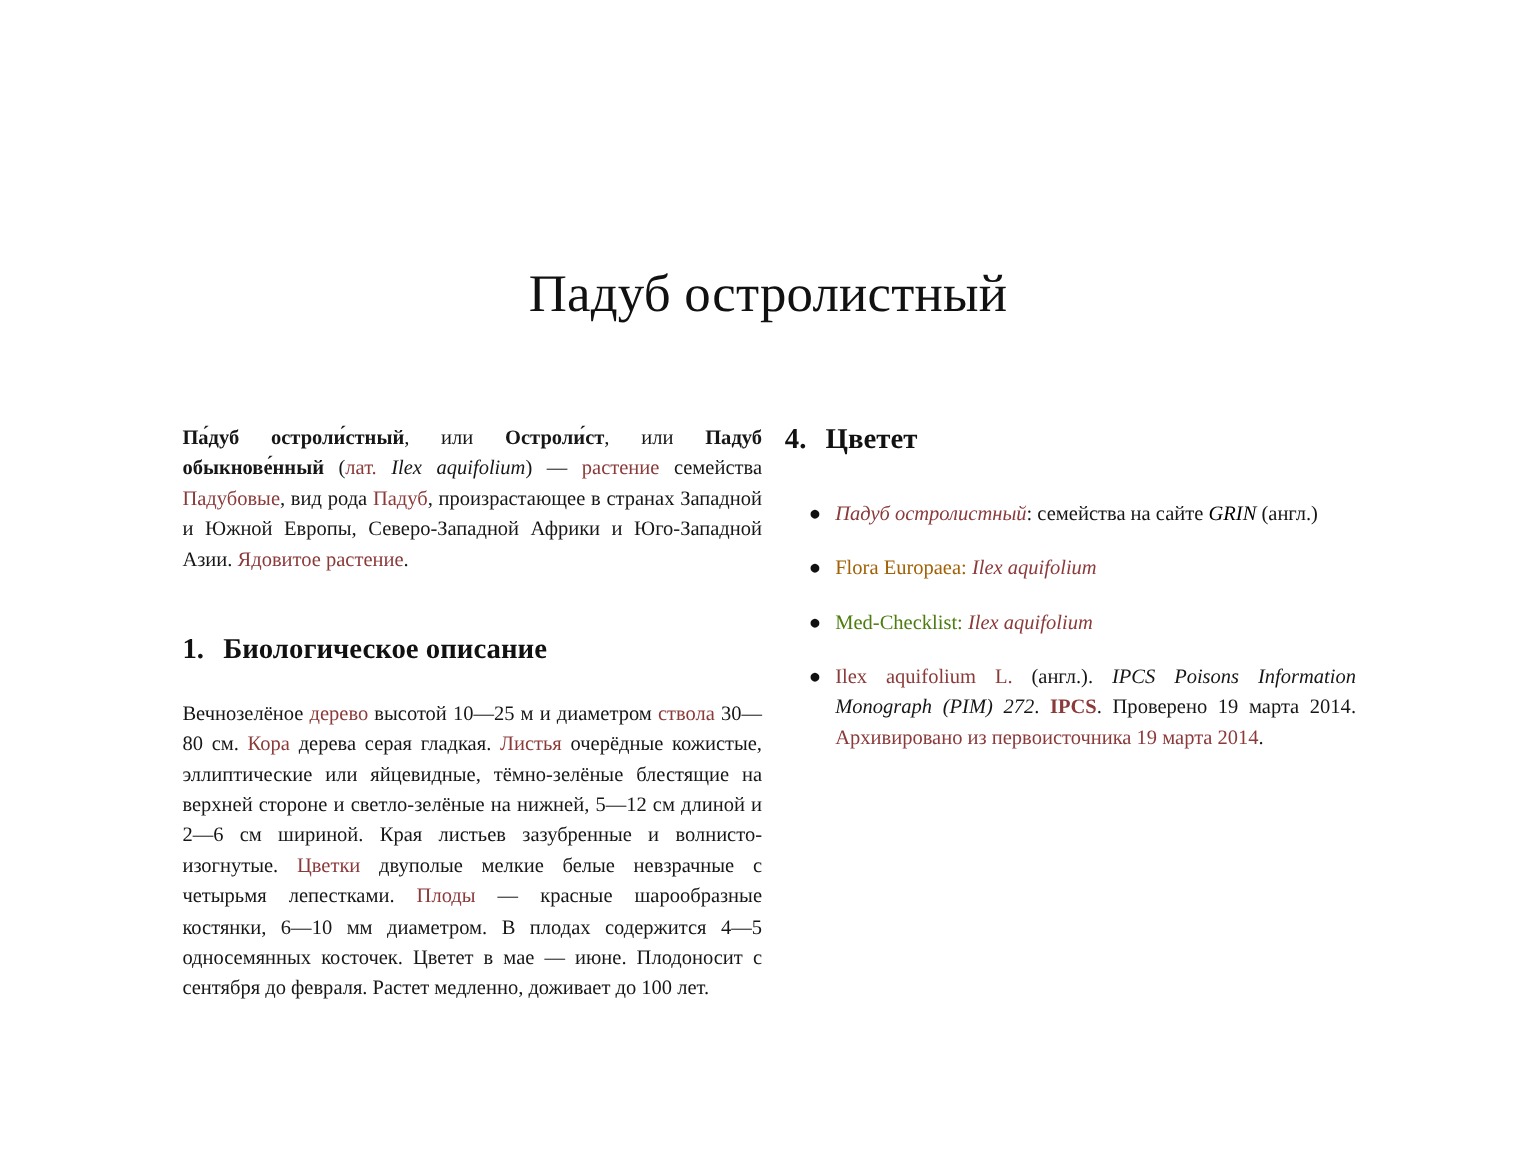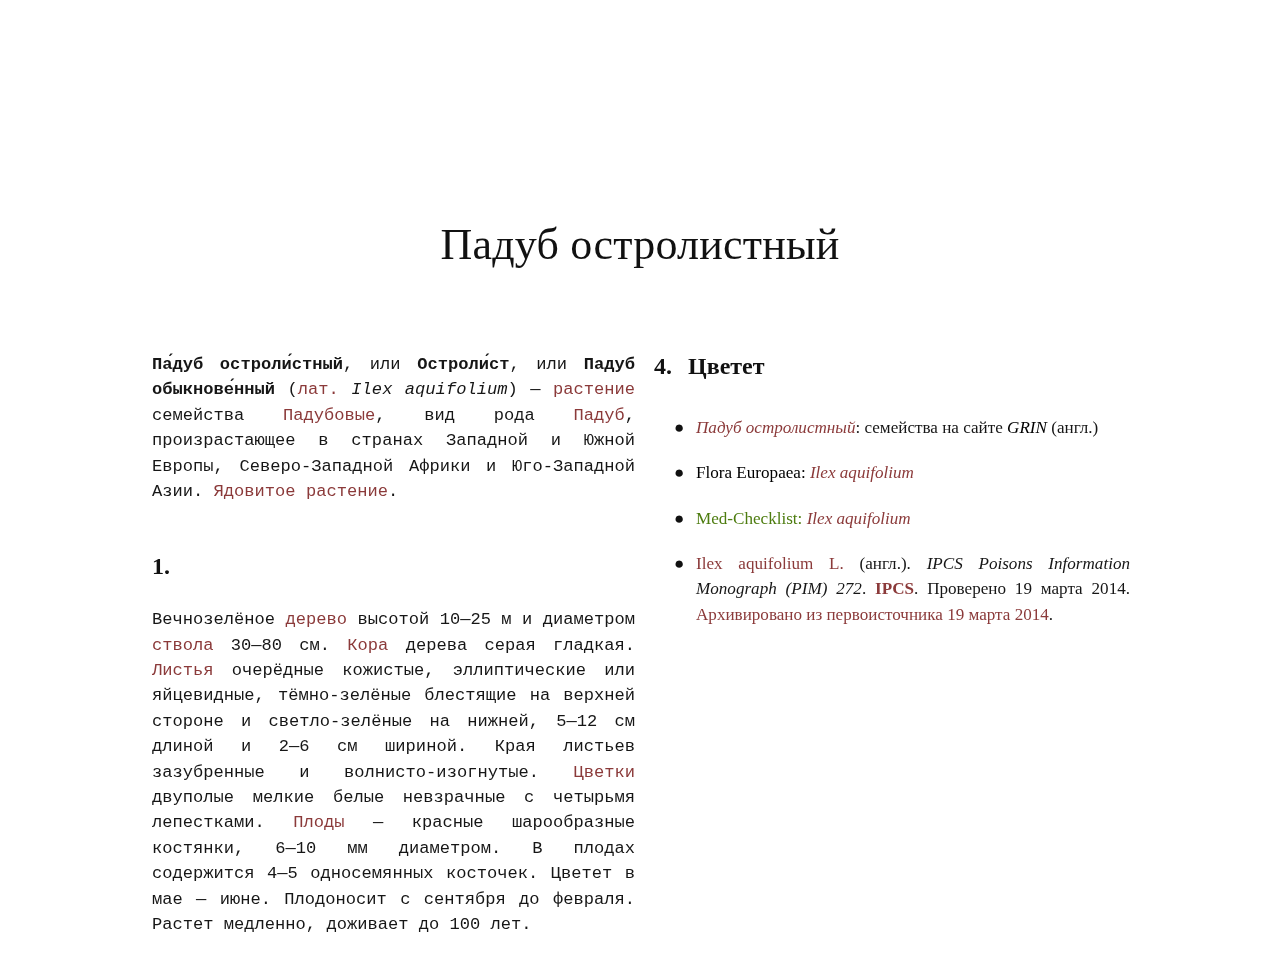--- a/index.html
+++ b/index.html
@@ -45,21 +45,21 @@
     top: 0;
     font-size: 17.1px;
     line-height: 25.4px;
     text-align: justify;
     text-justify: inter-word;
     hyphens: manual;
   }
   .col-left  { left: 152px;  width: 483px; }
   .col-right { left: 654px;  width: 476px; }
 
-  p { margin: 0; font-family: Liberation Mono, monospace; }
+  p { margin: 0; }
 
   
   .section-head {
     font-weight: bold;
     font-size: 24px;
     line-height: 1.2;
     color: #111111;
     margin: 0;
     display: flex;
     align-items: baseline;
@@ -108,20 +108,21 @@
 <div class="columns">
 
   <div class="col col-left">
 
     <p><span class="b">Па́дуб остроли́стный</span><span>, или </span><span class="b">Остроли́ст</span><span>, или </span><span class="b">Падуб обыкнове́нный</span><span> (</span><span class="lnk" style="color: rgb(139, 58, 58);">лат.</span><span class="i"> Ilex aquifolium</span><span>) </span><span>— </span><span class="lnk" style="color: rgb(139, 58, 58);">растение</span><span> семейства </span><span class="lnk" style="color: rgb(139, 58, 58);">Падубовые</span><span>, вид рода </span><span class="lnk" style="color: rgb(139, 58, 58);">Падуб</span><span>, произрастающее в странах Западной и Южной Европы, Северо-Западной Африки и Юго-Западной Азии. </span><span class="lnk" style="color: rgb(139, 58, 58);">Ядовитое растение</span><span>.</span></p>
 
     <div class="head-intro-gap"></div>
 
     <h2 class="section-head">
         <span class="num">1.</span>
+        <span>Биологическое описание</span>
       </h2>
 
     <div class="head-after-gap"></div>
 
     <p><span>Вечнозелёное </span><span class="lnk" style="color: rgb(139, 58, 58);">дерево</span><span> высотой 10—25 м и диаметром </span><span class="lnk" style="color: rgb(139, 58, 58);">ствола</span><span> 30—80 см. </span><span class="lnk" style="color: rgb(139, 58, 58);">Кора</span><span> дерева серая гладкая. </span><span class="lnk" style="color: rgb(139, 58, 58);">Листья</span><span> очерёдные кожистые, эллиптические или яйцевидные, тёмно-зелёные блестящие на верхней стороне и светло-зелёные на нижней, 5—12 см длиной и 2—6 см шириной. Края листьев зазубренные и волнисто-изогнутые. </span><span class="lnk" style="color: rgb(139, 58, 58);">Цветки</span><span> двуполые мелкие белые невзрачные с четырьмя лепестками. </span><span class="lnk" style="color: rgb(139, 58, 58);">Плоды</span><span> — красные шарообразные костянки, 6—10 мм диаметром. В плодах содержится 4—5 односемянных косточек. Цветет в мае — июне. Плодоносит с сентября до февраля. Растет медленно, доживает до 100 лет.</span></p>
 
   </div>
 
   <div class="col col-right">
 
@@ -132,21 +133,21 @@
 
     <div style="height:34px"></div>
 
     <ul class="reflist">
 
       <li>
         <span class="bullet">●</span><span class="lnk i" style="color: rgb(139, 58, 58);">Падуб остролистный</span><span>: семейства на сайте </span><span class="lnk i" style="color: #000000;">GRIN</span><span> (англ.)</span>
       </li>
 
       <li>
-        <span class="bullet">●</span><span class="lnk" style="color: #000000;">Flora Europaea: </span><span class="lnk i" style="color: rgb(139, 58, 58);">Ilex aquifolium</span>
+        <span class="bullet">●</span><span class="lnk" style="color: #a16207;">Flora Europaea: </span><span class="lnk i" style="color: rgb(139, 58, 58);">Ilex aquifolium</span>
       </li>
 
       <li>
         <span class="bullet">●</span><span class="lnk" style="color: #4d7c0f;">Med-Checklist: </span><span class="lnk i" style="color: rgb(139, 58, 58);">Ilex aquifolium</span>
       </li>
 
       <li>
         <span class="bullet">●</span><span class="lnk" style="color: rgb(139, 58, 58);">Ilex aquifolium L.</span><span> (англ.). </span><span class="i">IPCS Poisons Information Monograph (PIM) 272</span><span>. </span><span class="lnk b" style="color: rgb(139, 58, 58);">IPCS</span><span>. Проверено 19 марта 2014. </span><span class="lnk" style="color: rgb(139, 58, 58);">Архивировано из первоисточника 19 марта 2014</span><span>.</span>
       </li>
 

